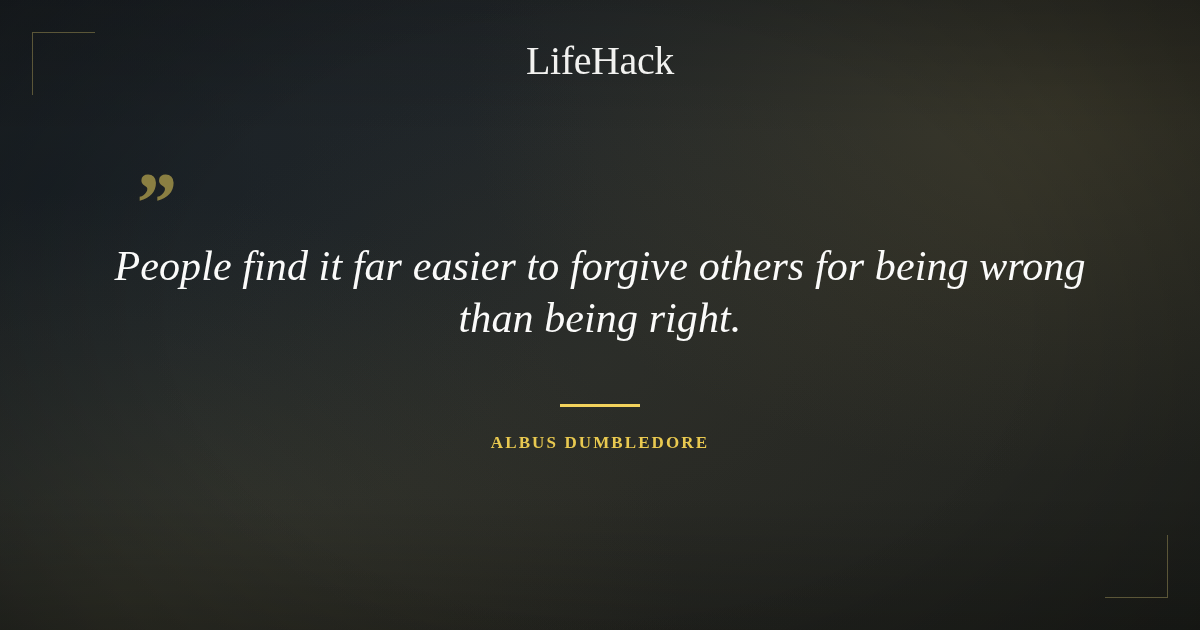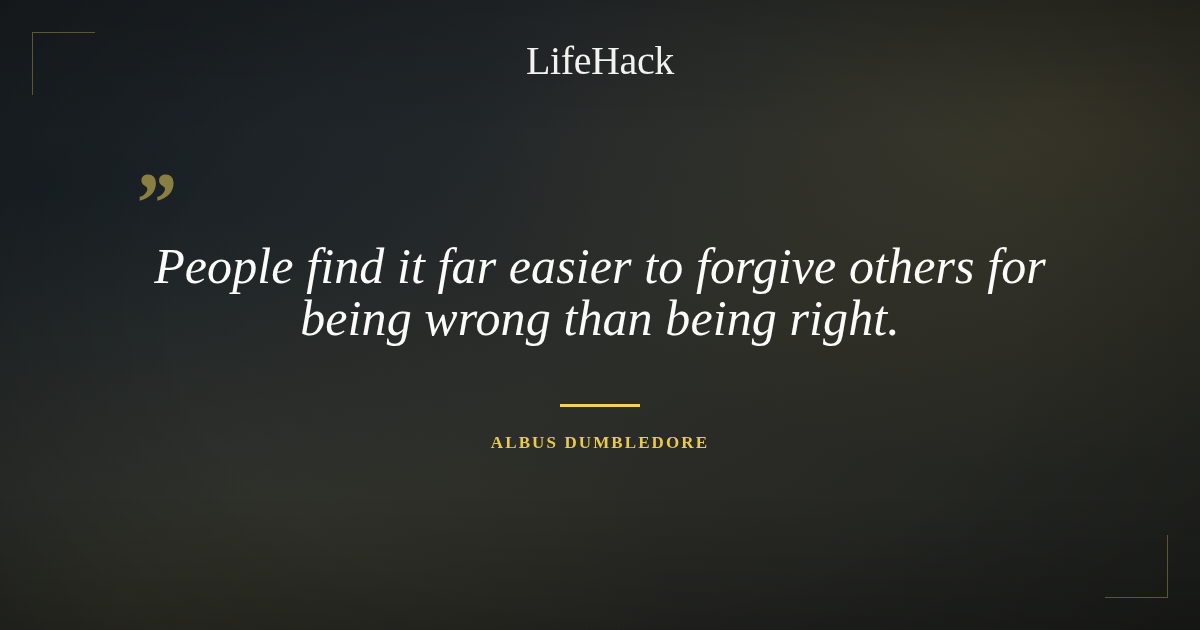--- a/index.html
+++ b/index.html
@@ -94,21 +94,21 @@
     left: 110px;
     right: 110px;
     top: 240px;
     text-align: center;
   }
 
   .quote-text {
     font-family: "Liberation Serif", "DejaVu Serif", serif;
     font-style: italic;
     font-weight: 400;
-    font-size: 50px;
+    font-size: 42px;
     line-height: 52px;
     color: #fbfbfa;
     margin: 0;
     letter-spacing: 0.1px;
   }
 
   .divider {
     width: 80px;
     height: 3px;
     background: #f2d25c;

